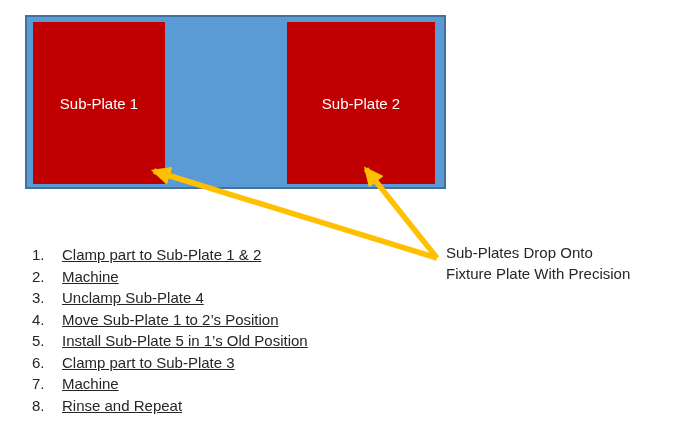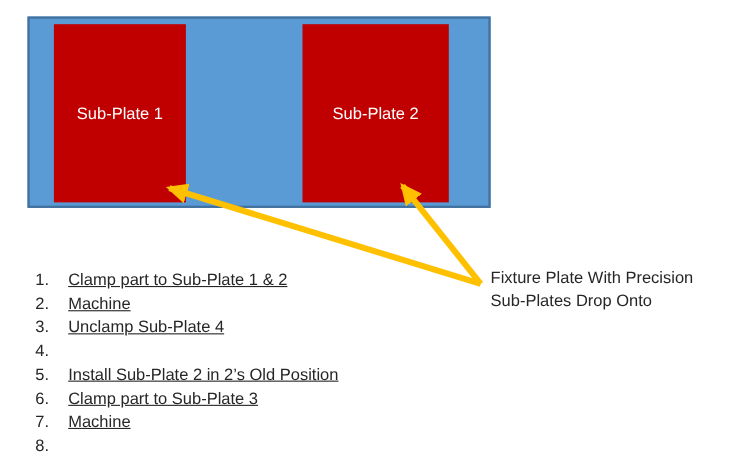--- a/index.html
+++ b/index.html
@@ -24,22 +24,22 @@
   }
   .sub-plate {
     position: absolute;
     top: 5px;
     height: 162px;
     background: #C00000;
     display: flex;
     align-items: center;
     justify-content: center;
   }
-  .sub-plate-1 { left: 22px;  width: 120px; }
-  .sub-plate-2 { left: 248px; width: 133px; }
+  .sub-plate-1 { left: 6px;  width: 132px; }
+  .sub-plate-2 { left: 260px; width: 148px; }
   .sub-plate .plate-label {
     color: #ffffff;
     font-size: 15px;
     white-space: nowrap;
   }
   
   svg.arrows {
     position: absolute; left: 0; top: 0;
     width: 674px; height: 427px;
     pointer-events: none;
@@ -100,36 +100,38 @@
     <div class="step-row">
       <span class="step-num">2.</span>
       <span class="step-text">Machine</span>
     </div>
     <div class="step-row">
       <span class="step-num">3.</span>
       <span class="step-text">Unclamp Sub-Plate 4</span>
     </div>
     <div class="step-row">
       <span class="step-num">4.</span>
+      <span class="step-text">Move Sub-Plate 1 to 2’s Position</span>
     </div>
     <div class="step-row">
       <span class="step-num">5.</span>
-      <span class="step-text">Install Sub-Plate 2 in 2’s Old Position</span>
+      <span class="step-text">Install Sub-Plate 5 in 1’s Old Position</span>
     </div>
     <div class="step-row">
       <span class="step-num">6.</span>
       <span class="step-text">Clamp part to Sub-Plate 3</span>
     </div>
     <div class="step-row">
       <span class="step-num">7.</span>
       <span class="step-text">Machine</span>
     </div>
     <div class="step-row">
       <span class="step-num">8.</span>
+      <span class="step-text">Rinse and Repeat</span>
     </div>
   </div>
 
   <div class="annotation">
+    <div>Sub-Plates Drop Onto</div>
     <div>Fixture Plate With Precision</div>
-    <div>Sub-Plates Drop Onto</div>
   </div>
 
 </div>
 
 </body></html>

